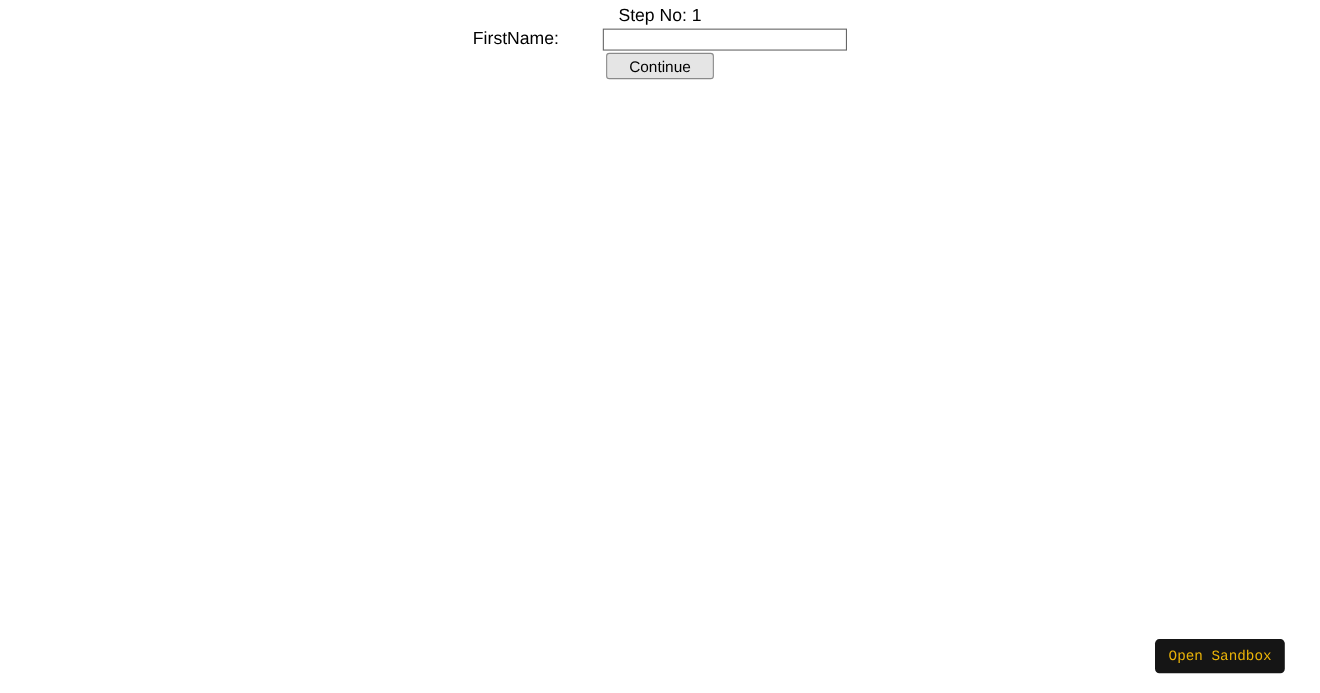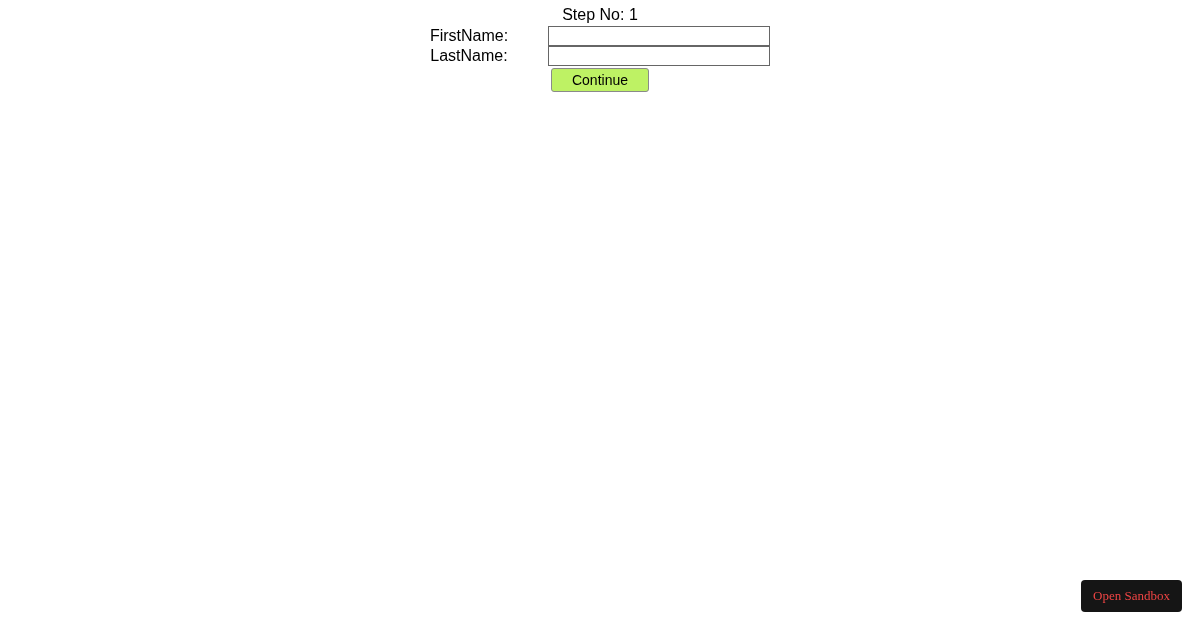--- a/index.html
+++ b/index.html
@@ -56,56 +56,52 @@
     .input-country {
       width: 226px;
     }
     .input-qualification {
       width: 222px;
     }
     .continue-btn {
       margin-top: 2px;
       padding: 3px 20px;
       font-size: 14px;
-      background: #bef264;
+      background: #e5e5e5;
       border: 1px solid #8a8a8a;
       border-radius: 3px;
       cursor: pointer;
       font-family: Arial, Helvetica, sans-serif;
     }
     .open-sandbox {
       position: absolute;
       bottom: 18px;
-      right: 18px;
+      right: 32px;
       background: #151515;
-      color: #ef4444;
+      color: #eab308;
       border: none;
       border-radius: 4px;
       padding: 8px 12px;
       font-size: 13px;
-      font-family: Liberation Serif, serif;
+      font-family: Liberation Mono, monospace;
       cursor: pointer;
     }
   </style>
 </head>
 <body>
 
 <div class="form-container">
   <div class="step-title">
     <span>Step No: </span><span>1</span>
   </div>
 
   <div class="form-row">
     <label>FirstName:</label>
     <input type="text" class="input-firstname" value="" style="">
   </div>
 
-  <div class="form-row">
-    <label>LastName:</label>
-    <input type="text" class="input-lastname" value="" style="">
-  </div>
 
 
 
   <button class="continue-btn">Continue</button>
 </div>
 
 <button class="open-sandbox">Open Sandbox</button>
 
 </body></html>

